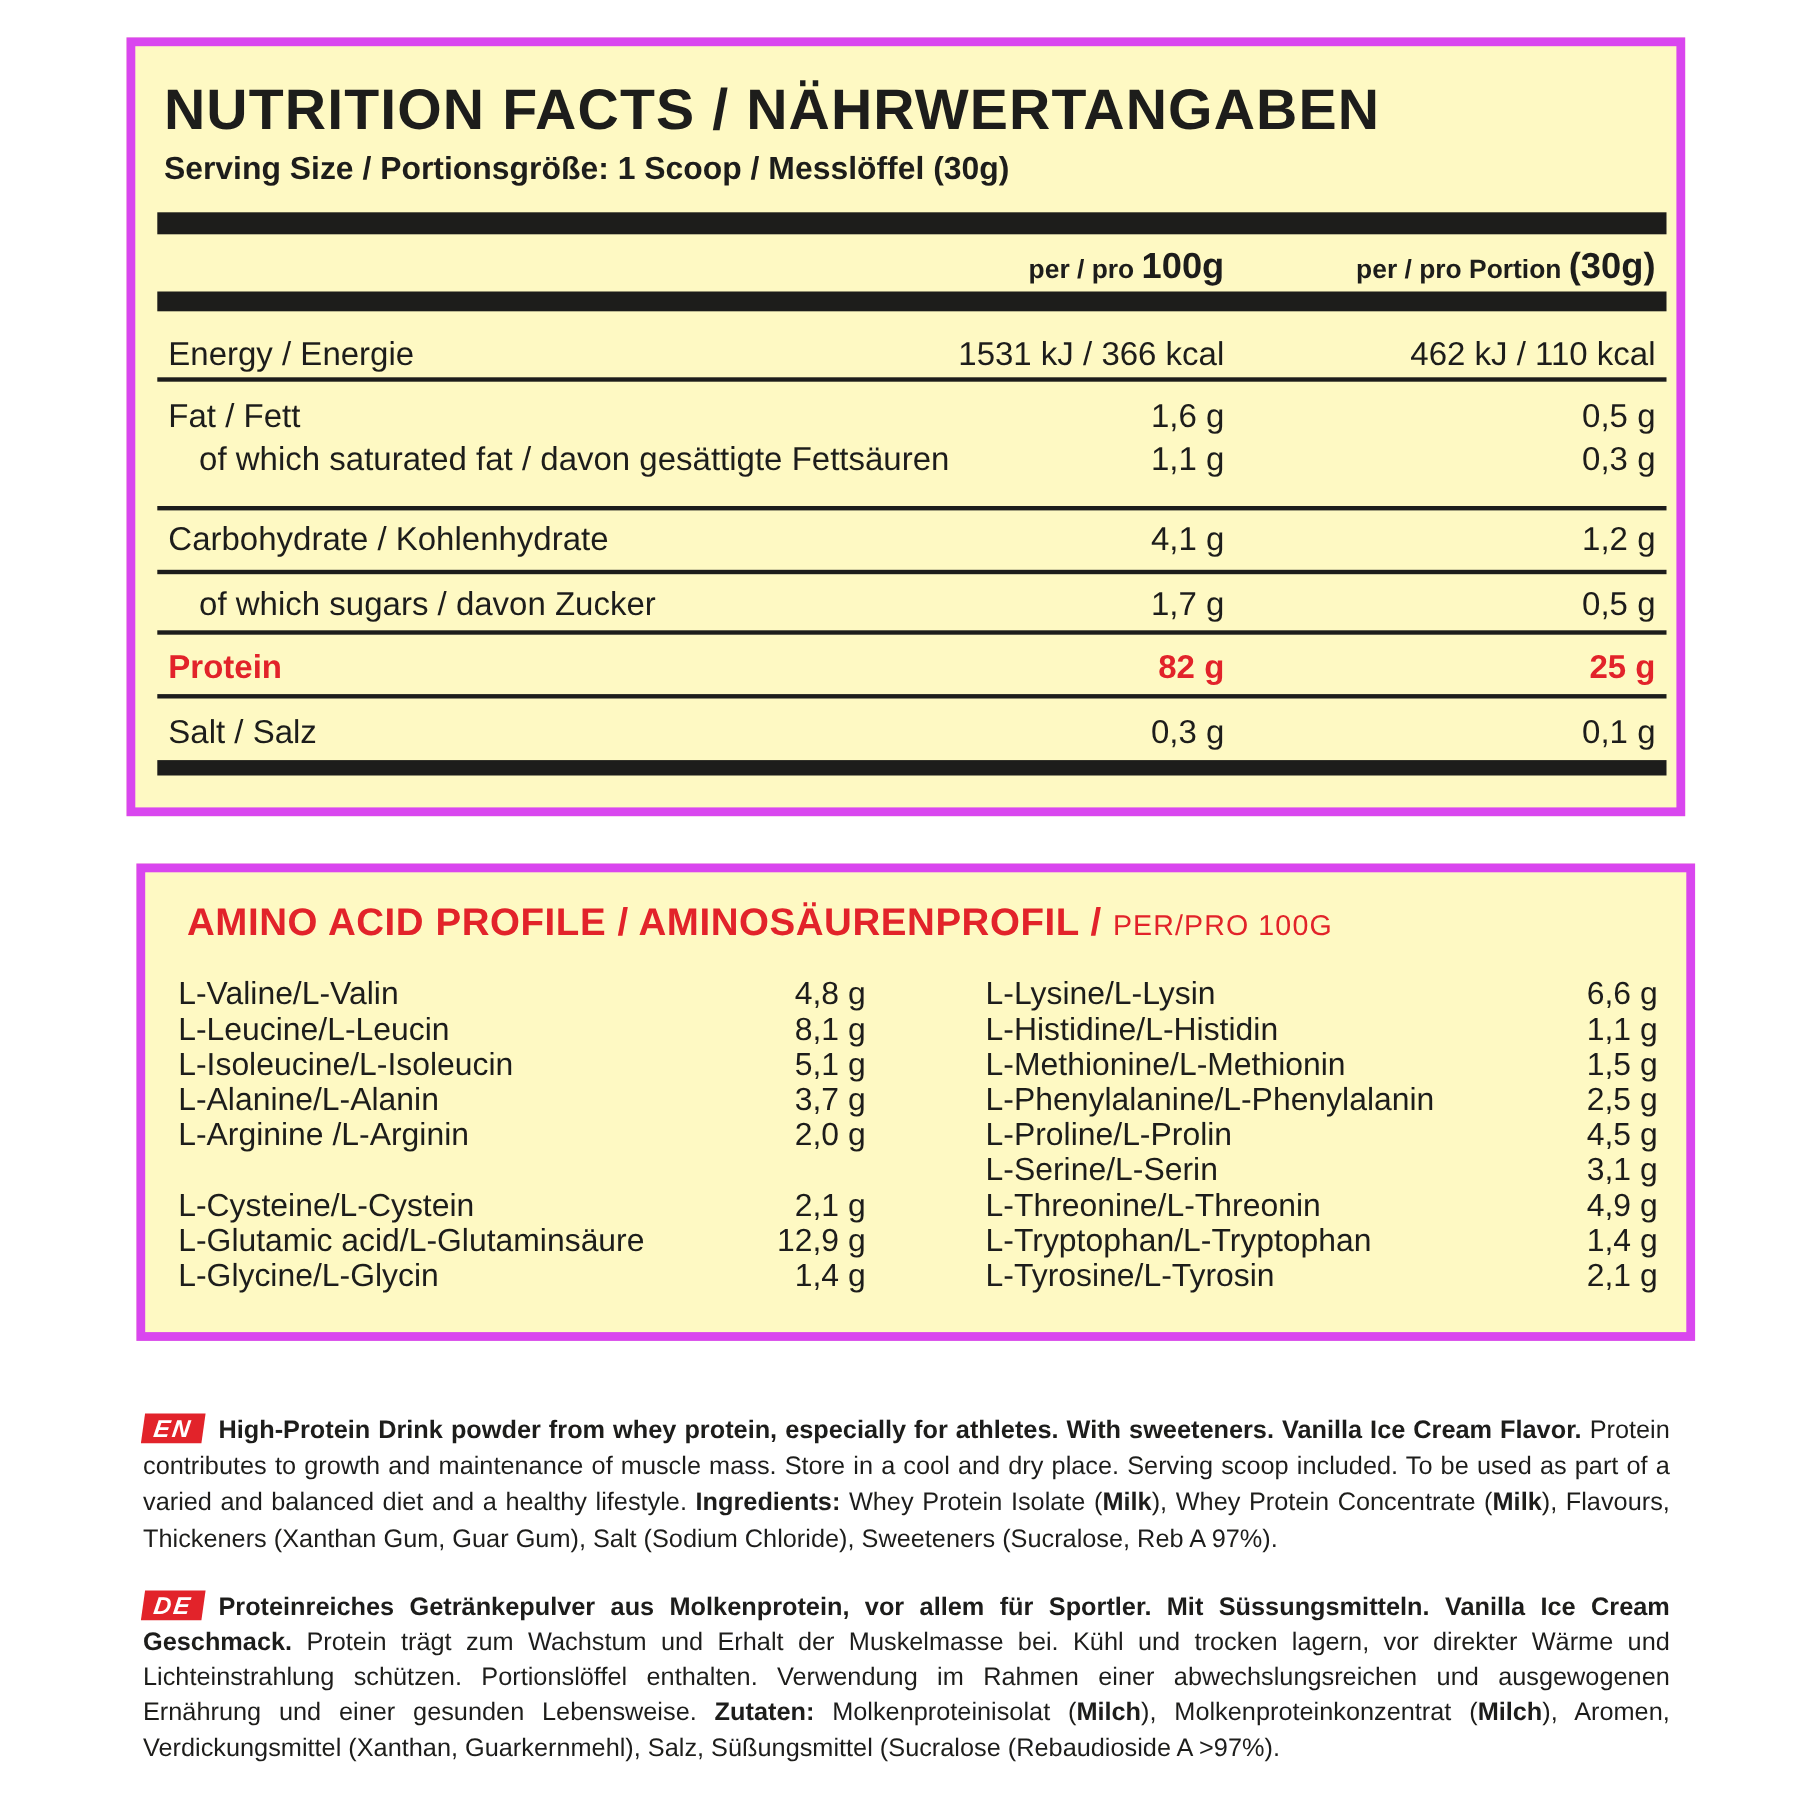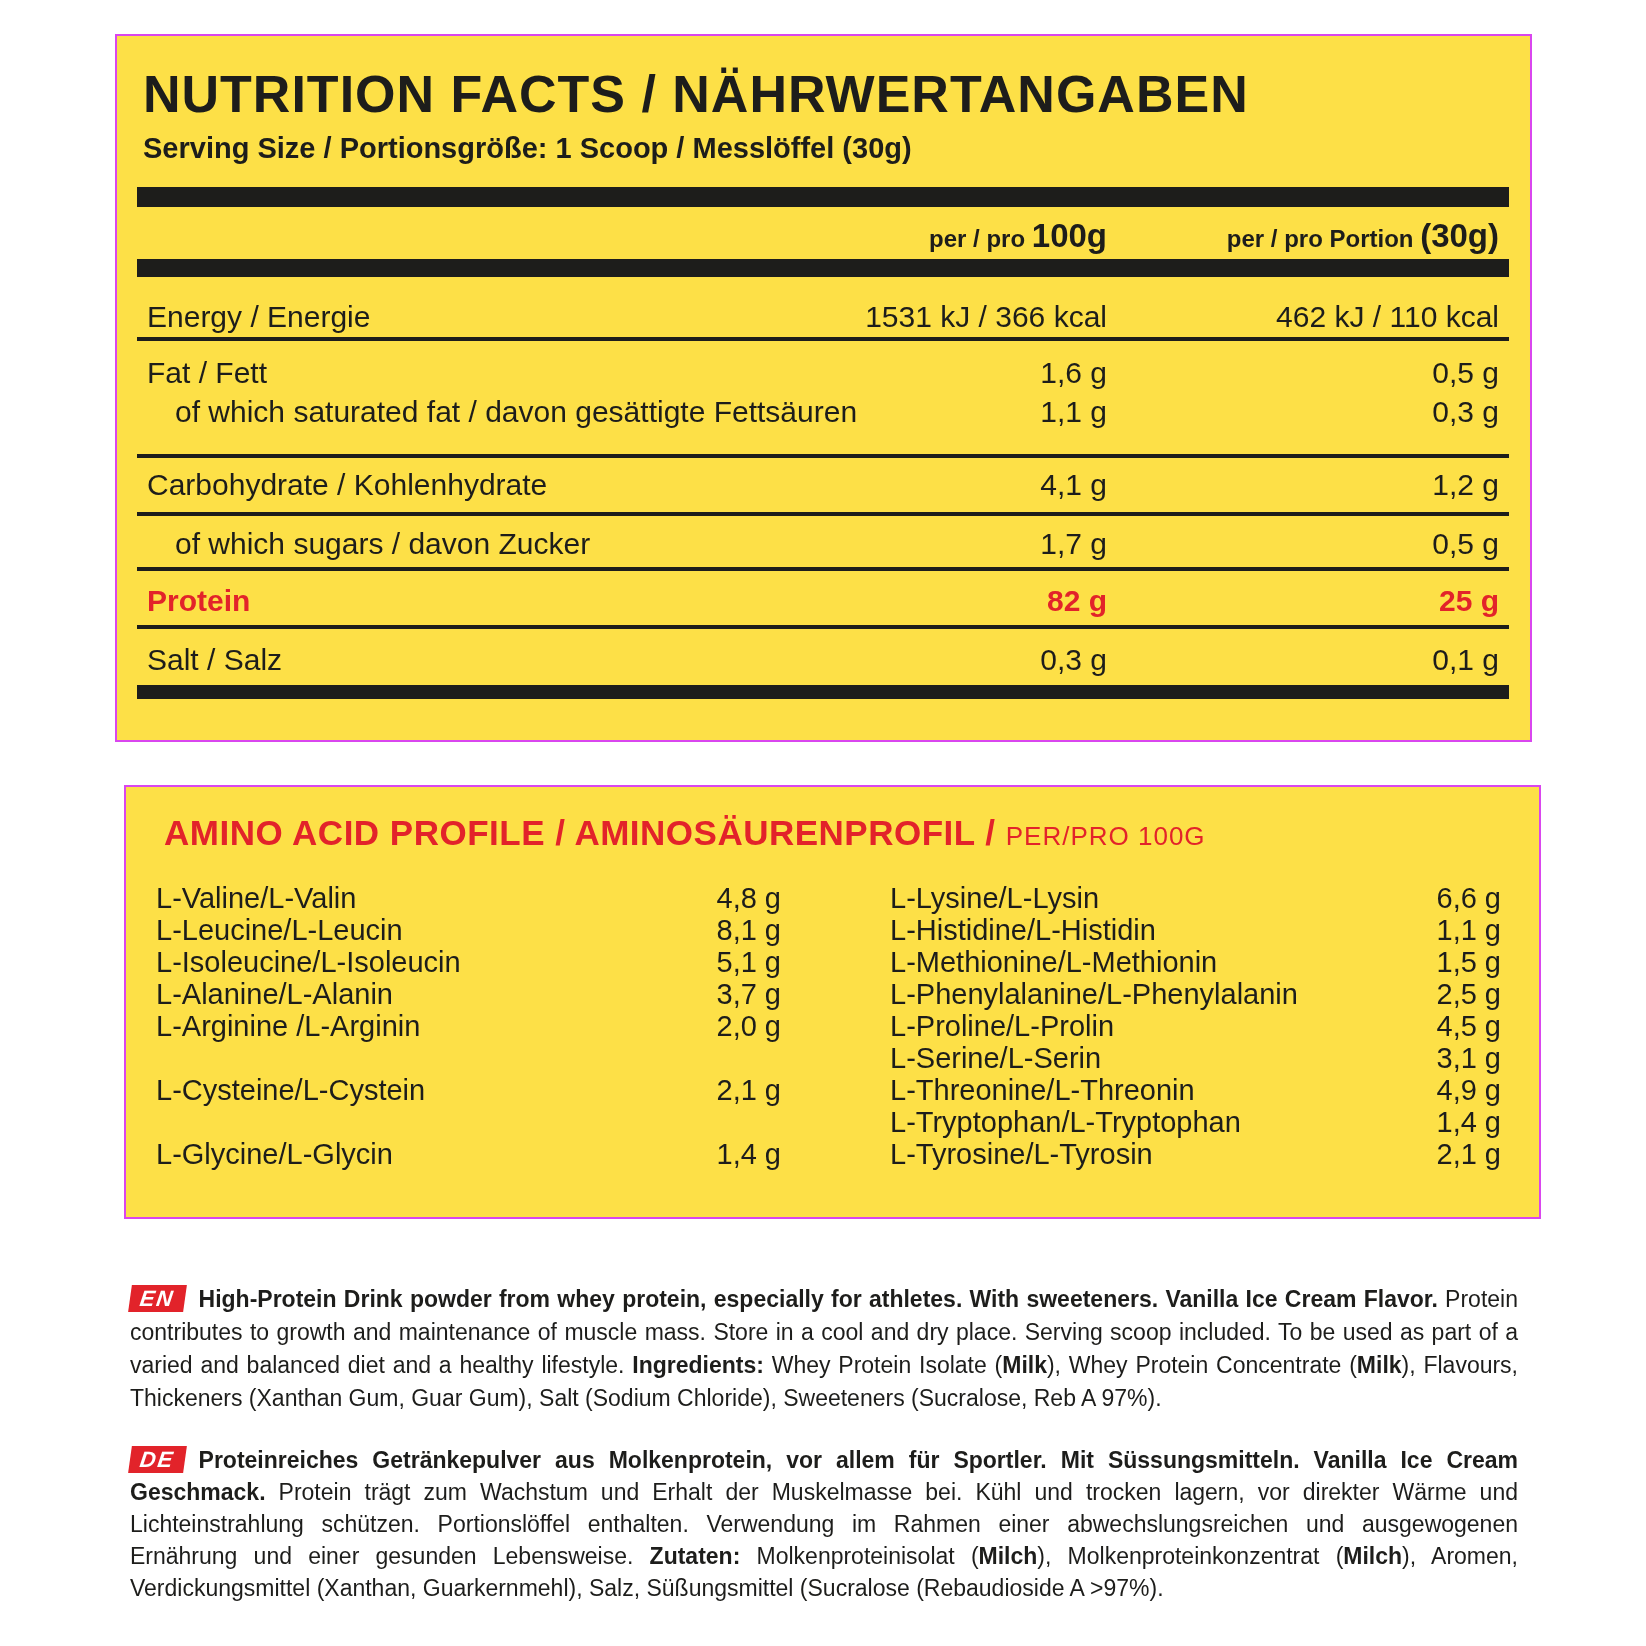--- a/index.html
+++ b/index.html
@@ -1,21 +1,21 @@
 <!DOCTYPE html>
 <html><head>
 <meta charset="utf-8">
 <style>
   html,body{margin:0;padding:0;}
   body{
     width:1646px;height:1646px;background:#ffffff;position:relative;
     font-family:"Liberation Sans", sans-serif;color:#1d1d1b;
     -webkit-font-smoothing:antialiased;
   }
-  .box{position:absolute;border:2px solid #d946ef;box-sizing:border-box;background:#fde047;}
+  .box{position:absolute;border:8px solid #d946ef;box-sizing:border-box;background:#fef9c3;}
   #nf-box{left:115px;top:34px;width:1417px;height:708px;}
   #aa-box{left:124px;top:785px;width:1417px;height:434px;}
 
   .nf-title{position:absolute;left:26px;top:30px;font-size:52px;line-height:56px;font-weight:bold;letter-spacing:1px;white-space:nowrap;}
   .nf-serving{position:absolute;left:26px;top:95px;font-size:29px;line-height:34px;font-weight:bold;white-space:nowrap;}
   .bar{position:absolute;left:20px;width:1372px;background:#1d1d1b;}
   .bar-top{top:151px;height:20px;}
   .bar-head{top:223px;height:18px;}
   .bar-bottom{top:649px;height:14px;}
   .sep{position:absolute;left:20px;width:1372px;height:4px;background:#1d1d1b;}
@@ -142,20 +142,24 @@
       <span class="val">3,7 g</span>
     </div>
   <div class="arow col-l" style="top:224px;">
       <span class="lbl">L-Arginine /L-Arginin</span>
       <span class="val">2,0 g</span>
     </div>
   <div class="arow col-l" style="top:288px;">
       <span class="lbl">L-Cysteine/L-Cystein</span>
       <span class="val">2,1 g</span>
     </div>
+  <div class="arow col-l" style="top:320px;">
+      <span class="lbl">L-Glutamic acid/L-Glutaminsäure</span>
+      <span class="val">12,9 g</span>
+    </div>
   <div class="arow col-l" style="top:352px;">
       <span class="lbl">L-Glycine/L-Glycin</span>
       <span class="val">1,4 g</span>
     </div>
 
   <div class="arow col-r" style="top:96px;">
       <span class="lbl">L-Lysine/L-Lysin</span>
       <span class="val">6,6 g</span>
     </div>
   <div class="arow col-r" style="top:128px;">

